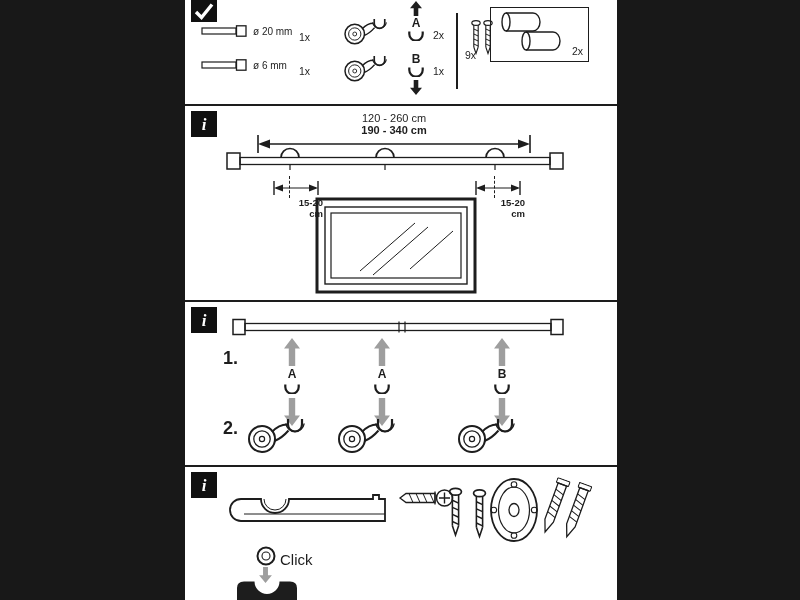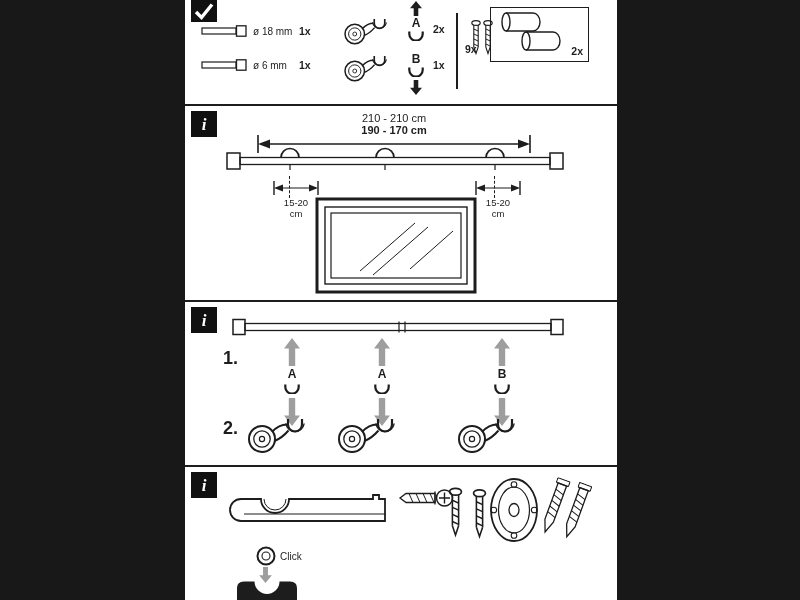--- a/index.html
+++ b/index.html
@@ -20,26 +20,26 @@
   .vr { position:absolute; width:1.6px; background:#1d1d1d; }
   .badge {
     position:absolute; background:#101010; color:#ffffff;
     display:flex; align-items:center; justify-content:center;
   }
   .badge-i {
     font-family:"Liberation Serif","DejaVu Serif",serif;
     font-style:italic; font-weight:bold; font-size:17px; line-height:1;
   }
   .lbl { position:absolute; font-size:10px; line-height:1.1; white-space:nowrap; }
-  .qty { position:absolute; font-size:10.5px; font-weight:700; line-height:1.1; white-space:nowrap; }
+  .qty { position:absolute; font-size:10.5px; font-weight:400; line-height:1.1; white-space:nowrap;margin-top:6px; }
   .poslbl { position:absolute; font-size:12px; font-weight:700; text-align:center; width:24px; line-height:1.1; }
   .range { position:absolute; left:72px; width:274px; text-align:center; font-size:11px; line-height:1.1; white-space:nowrap; }
-  .dim-label { position:absolute; width:54px; text-align:center; font-size:9.5px; font-weight:400; line-height:1.2; }
+  .dim-label { position:absolute; width:54px; text-align:right; font-size:9.5px; font-weight:700; line-height:1.2; }
   .stepnum { position:absolute; font-size:18px; font-weight:700; line-height:1; }
-  .click { position:absolute; font-size:10px; line-height:1; }
+  .click { position:absolute; font-size:15px; line-height:1; }
   .dashline { position:absolute; width:0; border-left:1.2px dashed #1d1d1d; }
   svg { display:block; overflow:visible; }
   .s { stroke:#1d1d1d; fill:none; }
   .f { fill:#1d1d1d; stroke:none; }
   .gray { fill:#9e9e9e; stroke:none; }
   .rot180 { transform:rotate(180deg); }
   .box { position:absolute; border:1.5px solid #1d1d1d; }
 </style>
 </head>
 <body>
@@ -84,21 +84,21 @@
     <div class="badge" style="left:6px;top:0;width:26px;height:22px">
       <svg width="24" height="20" viewBox="0 0 24 20">
           <path d="M4,11 L9.5,16.5 L20,3.5" fill="none" stroke="#ffffff" stroke-width="3.4"></path>
         </svg>
     </div>
 
     <svg class="abs" style="left:16px;top:25px" width="46" height="12" viewBox="0 0 46 12">
       <rect class="s" x="1" y="3" width="34" height="6" stroke-width="1.2"></rect>
       <rect class="s" x="35.5" y="0.8" width="9.5" height="10.4" stroke-width="1.3"></rect>
     </svg>
-    <div class="lbl" style="left:68px;top:26px">ø 18 mm</div>
+    <div class="lbl" style="left:68px;top:26px">ø 20 mm</div>
     <div class="qty" style="left:114px;top:26px">1x</div>
     <svg class="abs" style="left:158px;top:13px" width="46" height="33" viewBox="0 0 60 44">
         <use href="#sym-bracket"></use>
       </svg>
     <svg class="abs" style="left:225px;top:1px" width="12" height="15" viewBox="0 0 12 15">
         <use href="#sym-arrow-sm" class="f"></use>
       </svg>
     <div class="poslbl" style="left:219px;top:17px">A</div>
     <svg class="abs" style="left:223px;top:31px" width="16" height="10" viewBox="0 0 16 10">
         <use href="#sym-cradle"></use>
@@ -143,22 +143,22 @@
         </g>
       </svg>
       <div class="qty" style="right:5px;bottom:3px;left:auto">2x</div>
     </div>
   </div>
 
   <div class="hr" style="top:104px"></div>
   <div>
     <div class="badge badge-i" style="left:6px;top:111px;width:26px;height:26px">i</div>
 
-    <div class="range" style="top:112px;font-weight:400">210 - 210 cm</div>
-    <div class="range" style="top:124px;font-weight:700">190 - 170 cm</div>
+    <div class="range" style="top:112px;font-weight:400">120 - 260 cm</div>
+    <div class="range" style="top:124px;font-weight:700">190 - 340 cm</div>
 
     <svg class="abs" style="left:72px;top:135px" width="274" height="18" viewBox="0 0 274 18">
       <path class="s" d="M1,0 V18 M273,0 V18" stroke-width="1.6"></path>
       <path class="s" d="M6,9 H268" stroke-width="1.4"></path>
       <path class="f" d="M1,9 L13,4.6 V13.4 Z"></path>
       <path class="f" d="M273,9 L261,4.6 V13.4 Z"></path>
     </svg>
 
     <svg class="abs" style="left:40px;top:149px" width="340" height="26" viewBox="0 0 340 26">
       <rect class="s" x="2" y="4" width="13" height="16" stroke-width="1.5"></rect>

